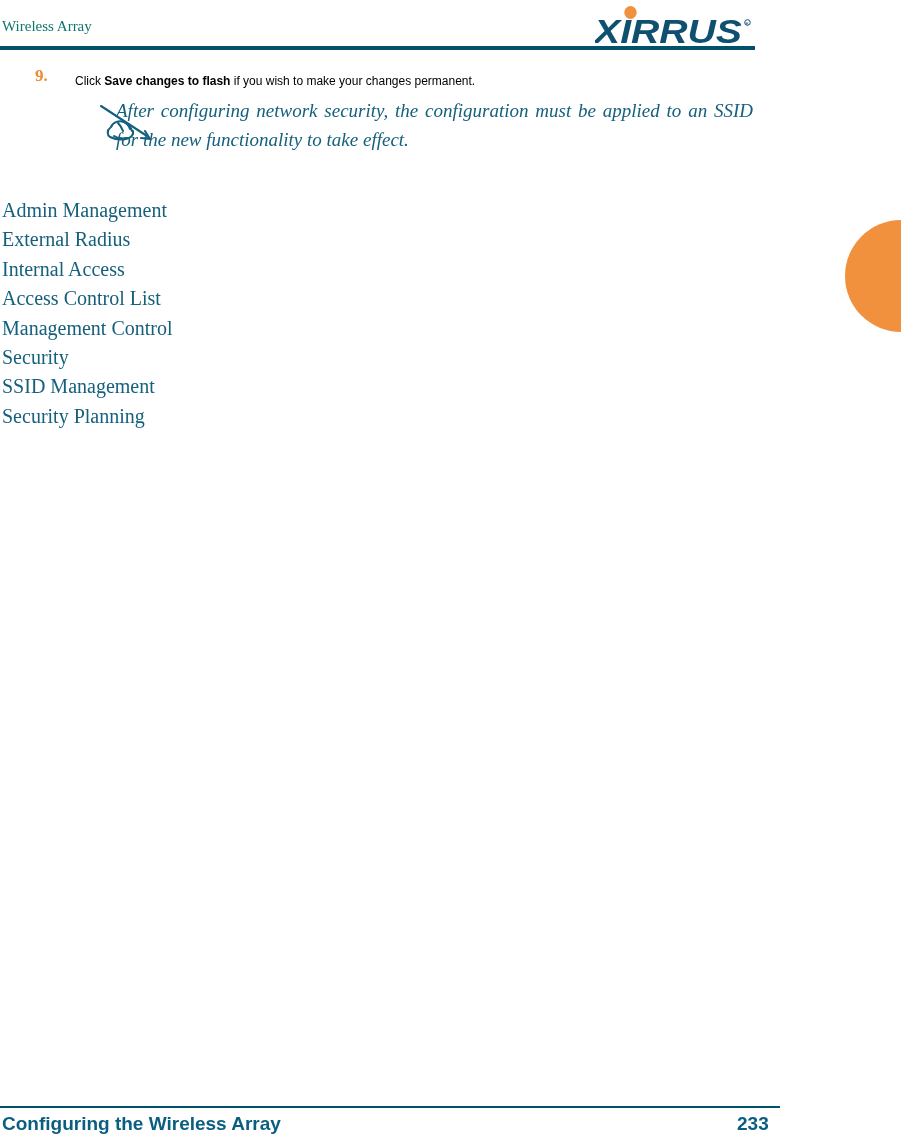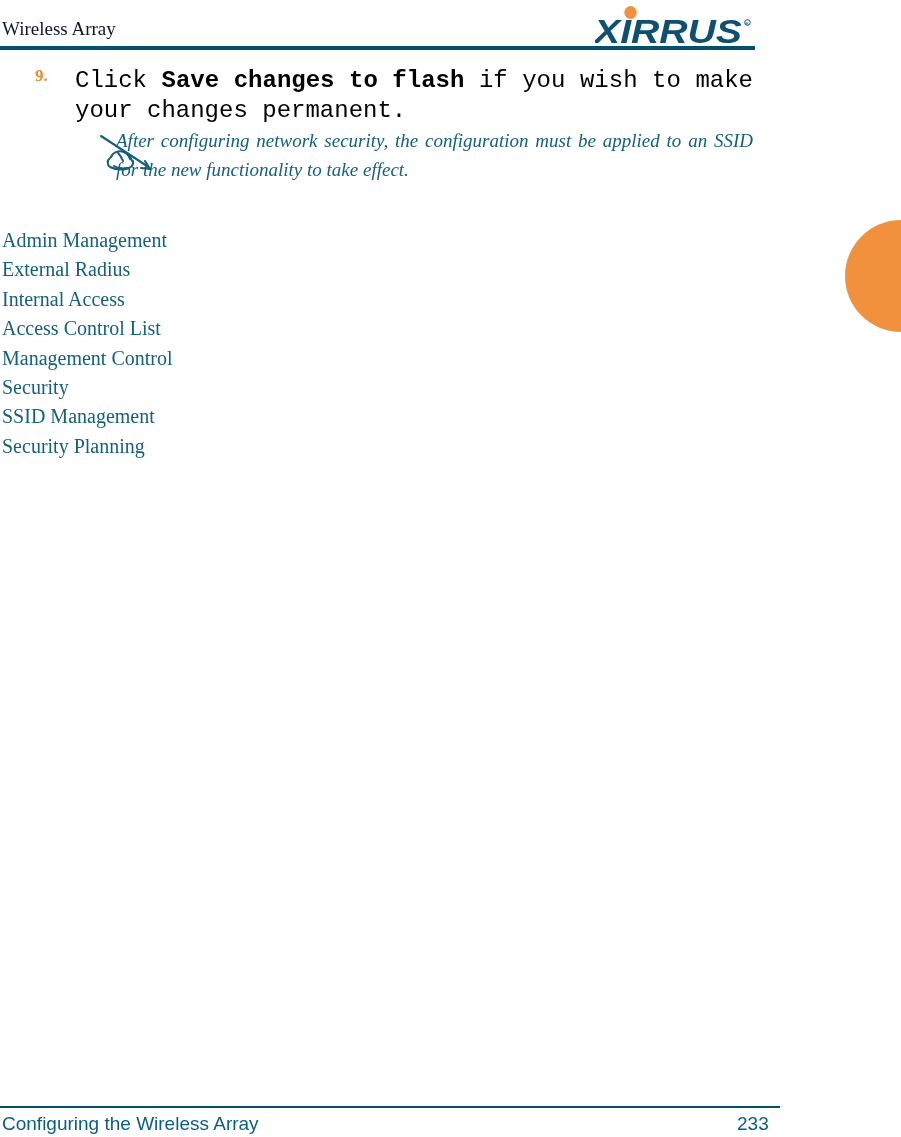--- a/index.html
+++ b/index.html
@@ -22,22 +22,22 @@
     left: 0;
     top: 0;
     width: 901px;
     height: 56px;
   }
   .header-title {
     position: absolute;
     left: 2px;
     top: 18px;
     font-family: "Liberation Serif", serif;
-    font-size: 19px;
-    color: #0f172a;
+    font-size: 15px;
+    color: #0f766e;
     letter-spacing: 0px;
     white-space: nowrap;
   }
   .header-rule {
     position: absolute;
     left: 0px;
     top: 46px;
     width: 755px;
     height: 4px;
     background: #00526b;
@@ -84,22 +84,22 @@
   .step-num {
     position: absolute;
     left: 35px;
     top: 0;
     font-family: "Liberation Serif", serif;
     font-weight: bold;
     font-size: 17px;
     color: #f08a2e;
   }
   .step-body {
-    font-family: Liberation Mono, monospace;
-    font-size: 24px;
+    font-family: Liberation Sans, sans-serif;
+    font-size: 12px;
     line-height: 30px;
     color: #000000;
     text-align: justify;
     text-align-last: left;
   }
   .step-body b {
     font-weight: bold;
   }
 
   
@@ -153,20 +153,21 @@
     white-space: nowrap;
   }
 
   
   .page-footer {
     position: absolute;
     left: 0;
     bottom: 0;
     width: 784px;
     height: 52px;
+    font-weight: bold;
   }
   .footer-rule {
     position: absolute;
     left: 0px;
     top: 21px;
     width: 780px;
     height: 2px;
     background: #00526b;
   }
   .footer-left {

